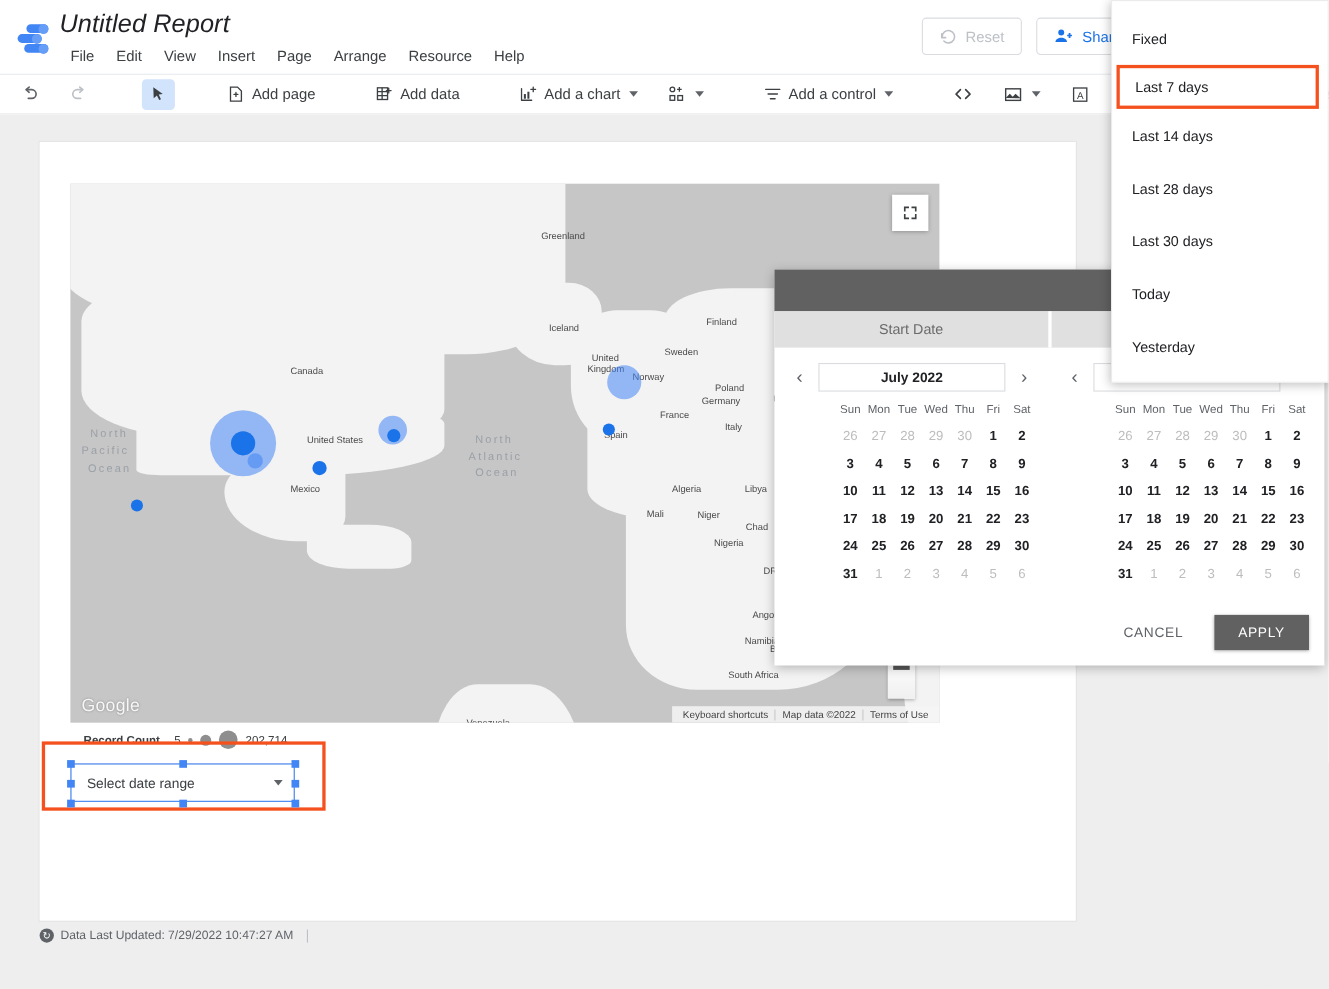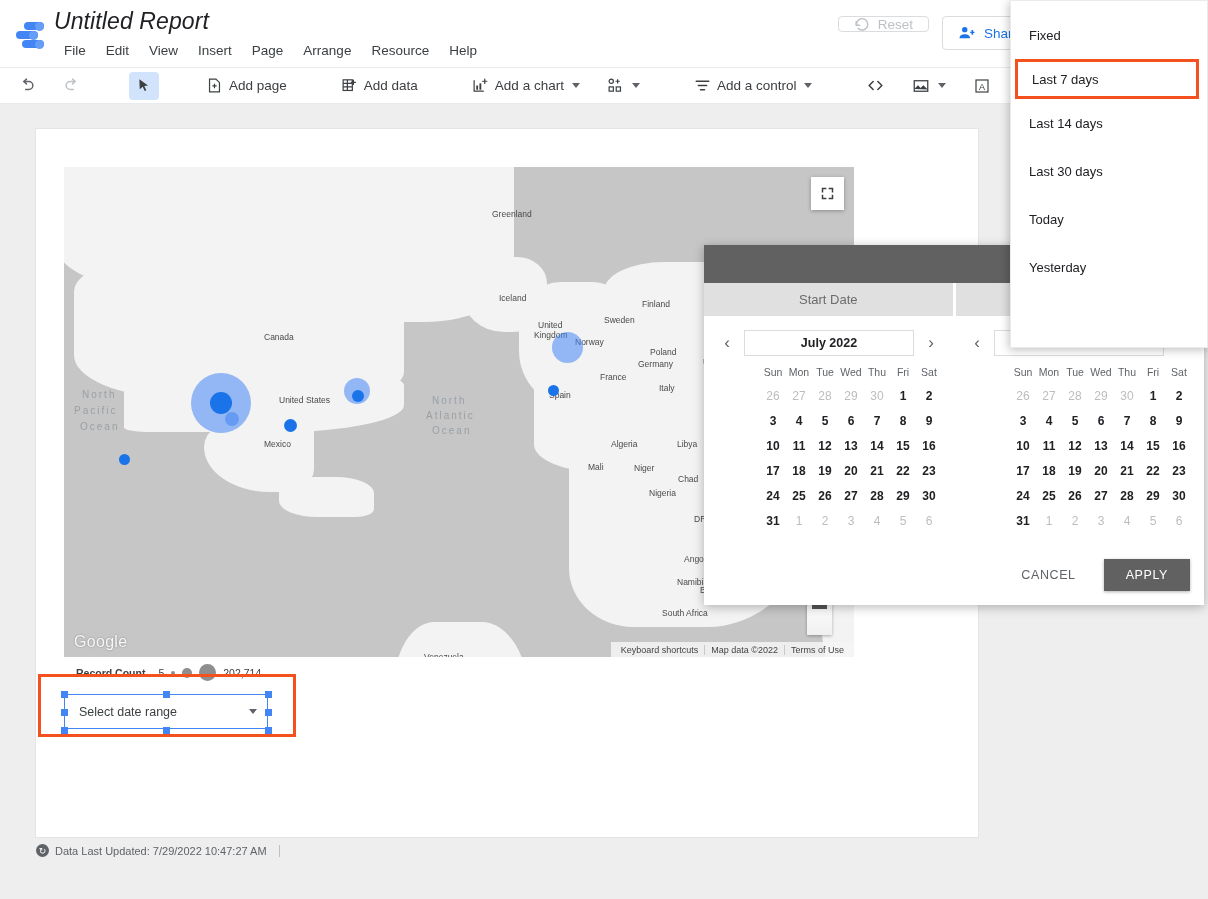--- a/index.html
+++ b/index.html
@@ -31,21 +31,21 @@
     white-space: nowrap;
     font-style: italic;
   }
   .menubar { position: absolute; left: 54px; top: 41px; display: flex; gap: 0px; }
   .menubar .mi {
     font-size: 13.5px; color: #3c4043; padding: 2px 10px; cursor: default; border-radius: 3px;
     white-space: nowrap;
   }
 
   .btn-reset {
-    position: absolute; right: 279px; top: 16px; height: 16px;
+    position: absolute; right: 279px; top: 16px; height: 34px;
     display: flex; align-items: center; gap: 7px;
     padding: 0 15px; border: 1px solid #dadce0; border-radius: 4px;
     color: #bdc1c6; font-size: 13.5px; background: #fff; white-space: nowrap;
   }
   .btn-share {
     position: absolute; right: 172px; top: 16px; height: 34px;
     display: flex; align-items: center; gap: 8px;
     padding: 0 15px; border: 1px solid #dadce0; border-radius: 4px;
     color: #1a73e8; font-size: 13.5px; background: #fff; white-space: nowrap; font-weight: 500;
   }
@@ -400,21 +400,21 @@
         <div class="map-label ocean" style="left:362px; top:243px;">Atlantic</div>
         <div class="map-label ocean" style="left:368px; top:258px;">Ocean</div>
 
         <div class="map-label country" style="left:428px;top:42px;">Greenland</div>
         <div class="map-label country" style="left:200px;top:165px;">Canada</div>
         <div class="map-label country" style="left:215px;top:228px;">United States</div>
         <div class="map-label country" style="left:200px;top:272px;">Mexico</div>
         <div class="map-label country" style="left:435px;top:126px;">Iceland</div>
         <div class="map-label country" style="left:511px;top:170px;">Norway</div>
         <div class="map-label country" style="left:540px;top:148px;">Sweden</div>
-        <div class="map-label country" style="left:578px;top:120px;margin-top:12px;">Finland</div>
+        <div class="map-label country" style="left:578px;top:120px;">Finland</div>
         <div class="map-label country" style="left:474px;top:153px;">United</div>
         <div class="map-label country" style="left:470px;top:163px;">Kingdom</div>
         <div class="map-label country" style="left:586px;top:180px;">Poland</div>
         <div class="map-label country" style="left:574px;top:192px;">Germany</div>
         <div class="map-label country" style="left:639px;top:190px;">Ukraine</div>
         <div class="map-label country" style="left:536px;top:205px;">France</div>
         <div class="map-label country" style="left:595px;top:216px;">Italy</div>
         <div class="map-label country" style="left:485px;top:223px;">Spain</div>
         <div class="map-label country" style="left:669px;top:232px;">Turkey</div>
         <div class="map-label country" style="left:690px;top:250px;">Iraq</div>
@@ -642,18 +642,19 @@
     <div class="dp-actions">
       <div class="btn-cancel">CANCEL</div>
       <div class="btn-apply">APPLY</div>
     </div>
   </div>
 
   <div class="range-menu">
     <div class="range-item">Fixed</div>
     <div class="range-item highlight">Last 7 days</div>
     <div class="range-item">Last 14 days</div>
+    <div class="range-item">Last 28 days</div>
     <div class="range-item">Last 30 days</div>
     <div class="range-item">Today</div>
     <div class="range-item">Yesterday</div>
   </div>
 
 </div>
 
 </body></html>

